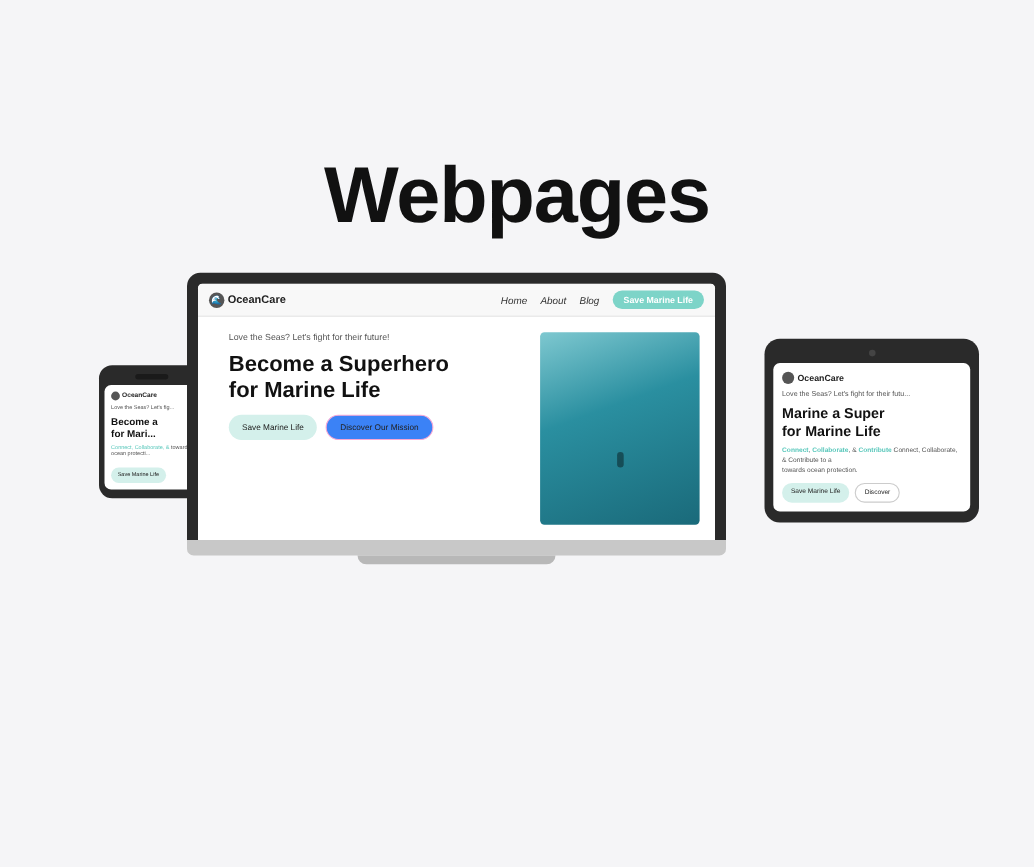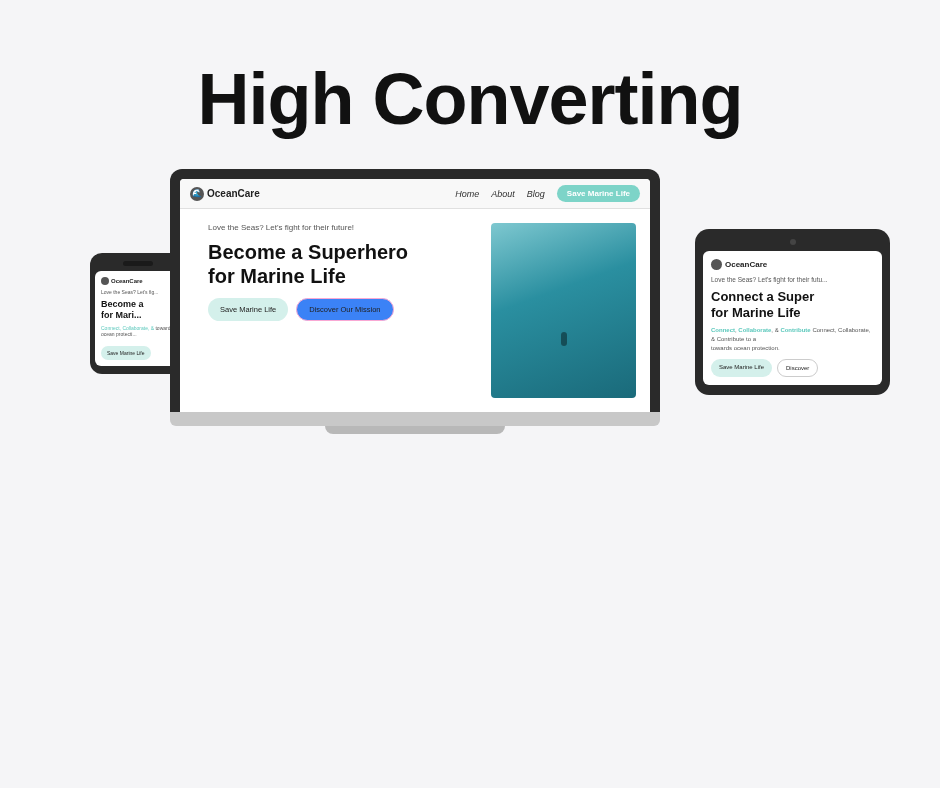--- a/index.html
+++ b/index.html
@@ -384,21 +384,22 @@
       padding: 5px 8px;
       font-size: 6px;
       color: #222;
       display: inline-block;
     }
   </style>
 </head>
 <body>
 
 <h1 class="headline">
-  <span>High Converting</span><br>
+  <br>
+  <span>Webpages</span>
 </h1>
 
 <div class="devices-container">
 
   <div class="phone">
     <div class="phone-outer">
       <div class="phone-notch"></div>
       <div class="phone-screen">
         <div class="phone-logo">
           <div class="phone-logo-icon"></div>
@@ -462,21 +463,21 @@
   <div class="tablet">
     <div class="tablet-outer">
       <div class="tablet-camera"></div>
       <div class="tablet-screen">
         <div class="tablet-logo">
           <div class="tablet-logo-icon"></div>
           <span>OceanCare</span>
         </div>
         <div class="tablet-tagline">Love the Seas? Let's fight for their futu...</div>
         <div class="tablet-headline">
-          <span>Connect a Super</span><br>
+          <span>Marine a Super</span><br>
           <span>for Marine Life</span>
         </div>
         <div class="tablet-links">
           <span class="tl">Connect</span><span>, </span>
           <span class="tl">Collaborate</span><span>, &amp; </span>
           <span class="tl">Contribute</span>
           <span>Connect, Collaborate, &amp; Contribute to a</span><br>
           <span>towards ocean protection.</span>
         </div>
         <div class="tablet-btns">

